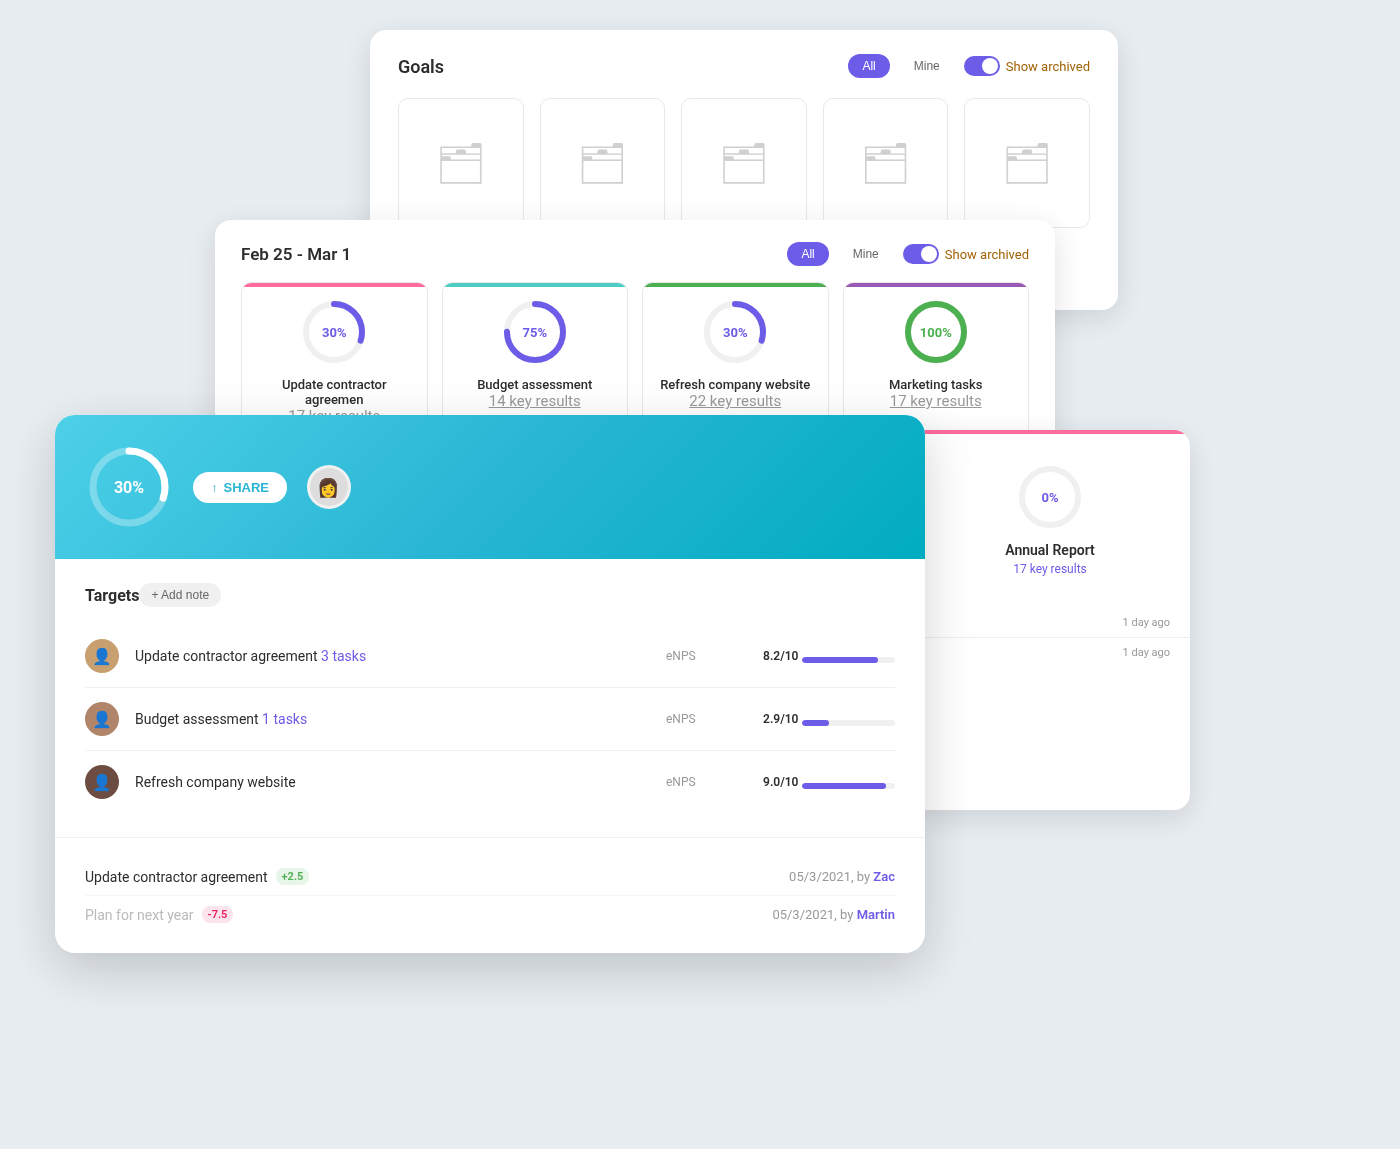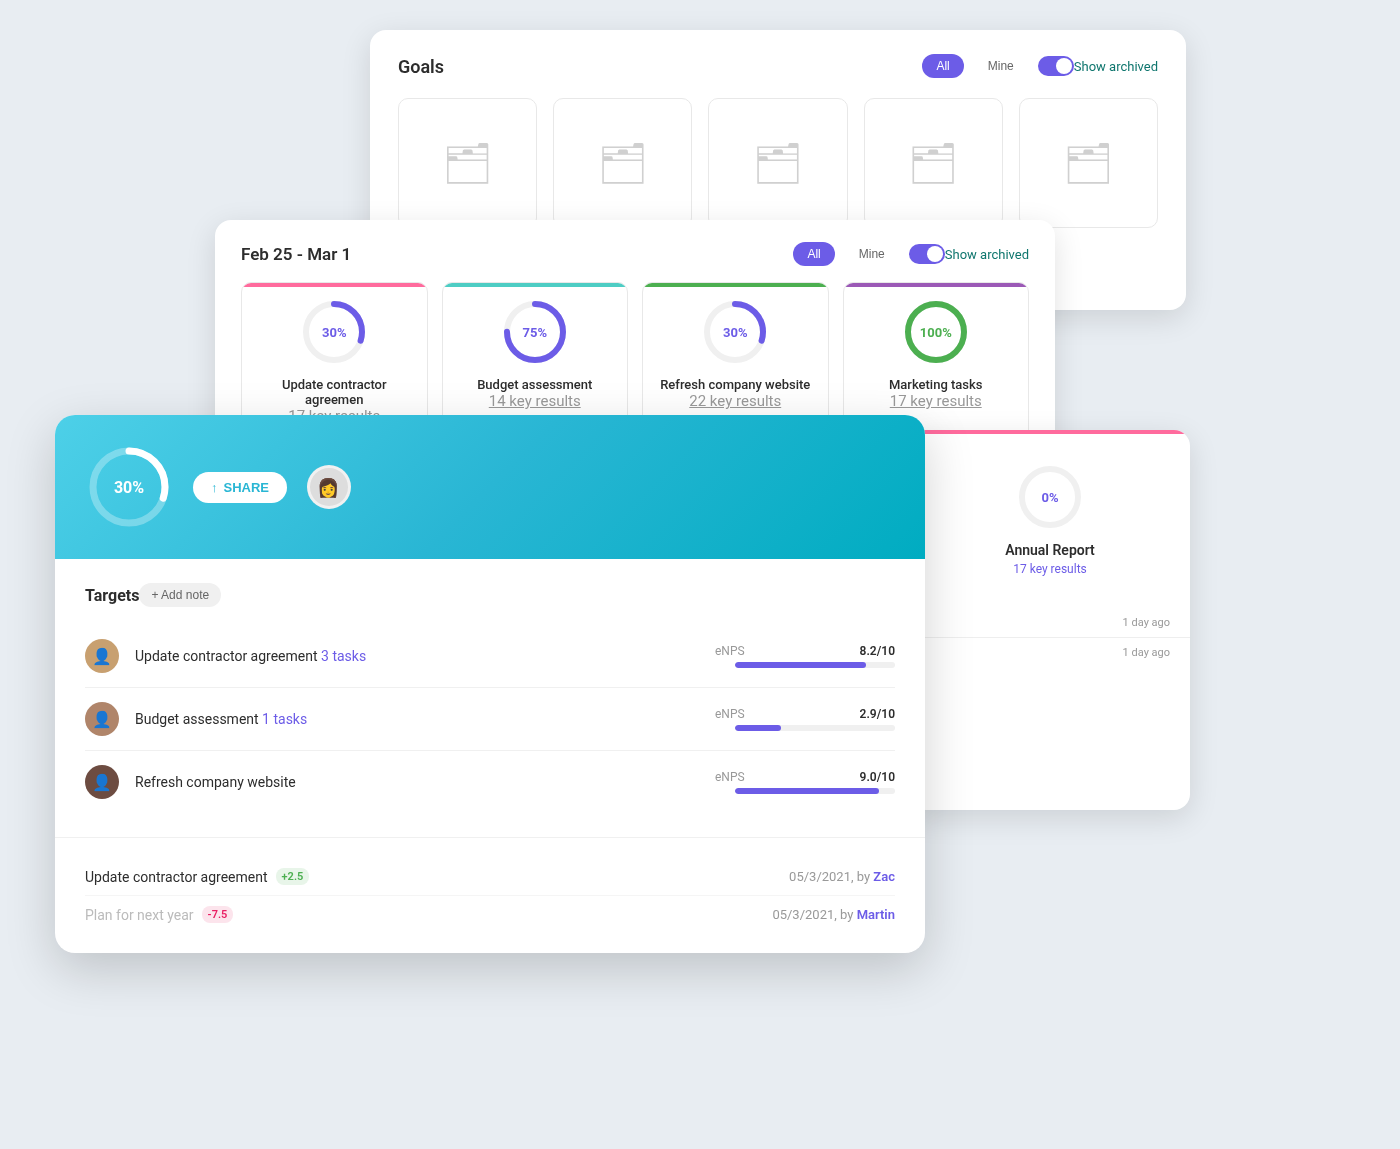--- a/index.html
+++ b/index.html
@@ -10,21 +10,21 @@
       height: 1149px;
       overflow: hidden;
       position: relative;
     }
 
     
     .card-goals {
       position: absolute;
       top: 30px;
       left: 370px;
-      width: 816px;
+      width: 748px;
       height: 280px;
       background: white;
       border-radius: 16px;
       box-shadow: 0 8px 30px rgba(0,0,0,0.12);
       padding: 24px 28px;
       overflow: hidden;
     }
     .card-goals-header {
       display: flex;
       align-items: center;
@@ -52,22 +52,23 @@
       background: #6c5ce7;
       color: white;
     }
     .filter-btn.inactive {
       background: transparent;
       color: #666;
     }
     .toggle-switch {
       display: flex;
       align-items: center;
+      gap: 6px;
       font-size: 13px;
-      color: #0f766e;
+      color: #a16207;
     }
     .toggle-track {
       width: 36px;
       height: 20px;
       background: #6c5ce7;
       border-radius: 10px;
       position: relative;
       cursor: pointer;
     }
     .toggle-thumb {
@@ -372,21 +373,20 @@
       font-size: 14px;
       color: #2d2d2d;
     }
     .target-link {
       color: #6c5ce7;
       text-decoration: none;
       font-size: 14px;
     }
     .target-metric {
       display: flex;
-      flex-direction: column;
       align-items: flex-end;
       gap: 4px;
       min-width: 180px;
     }
     .metric-label-row {
       display: flex;
       justify-content: space-between;
       width: 100%;
       font-size: 12px;
       color: #999;

